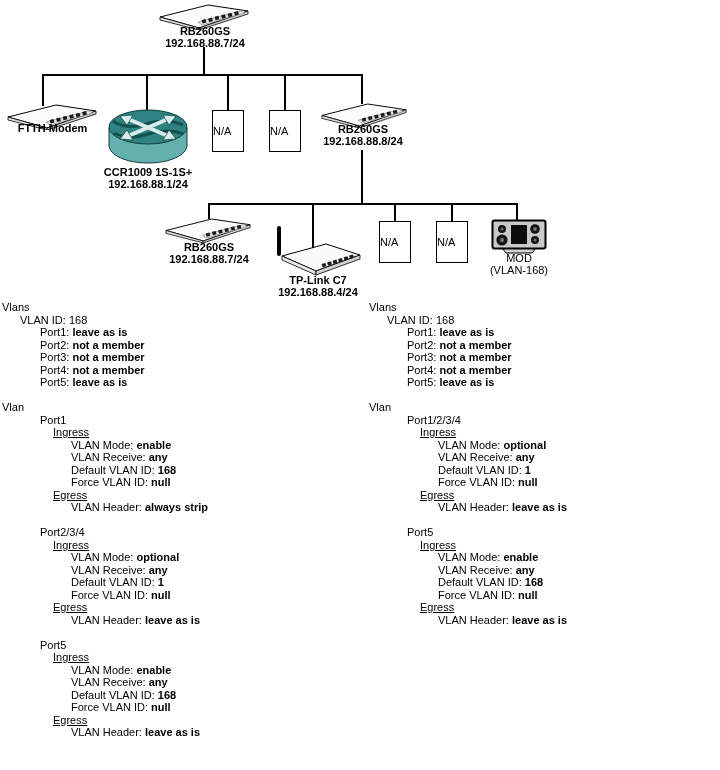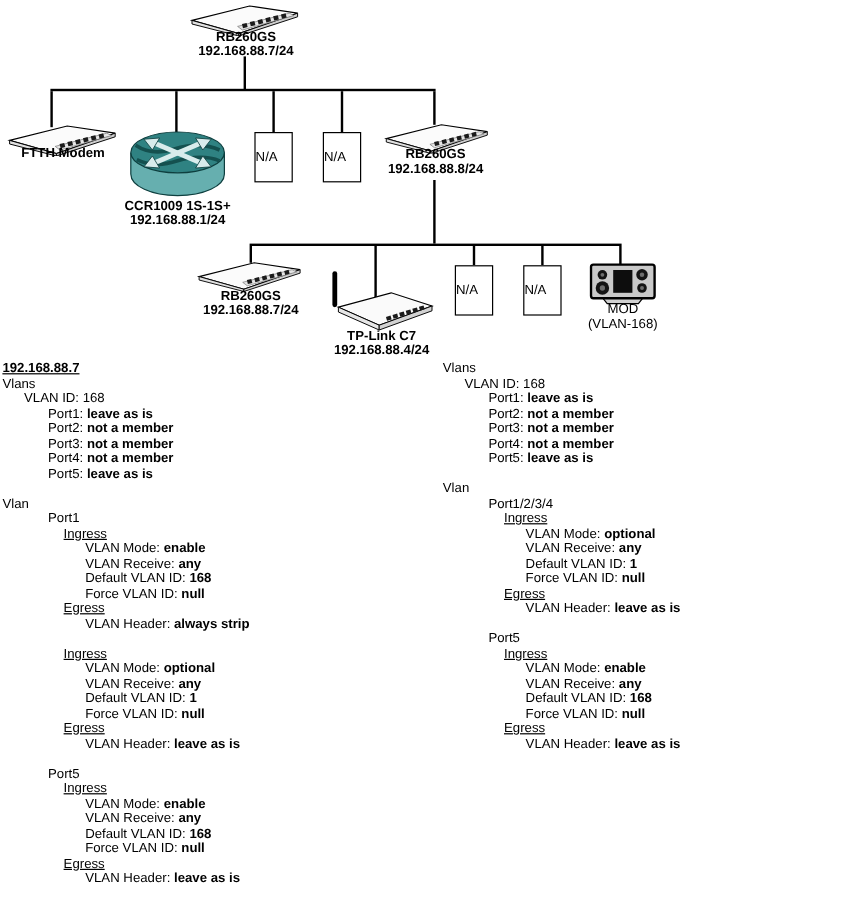--- a/index.html
+++ b/index.html
@@ -164,39 +164,39 @@
     <circle cx="44" cy="10" r="4.8" fill="#141414"></circle>
       <circle cx="44" cy="10" r="1.9" fill="#6e6e6e"></circle>
     <circle cx="44" cy="21" r="4" fill="#141414"></circle>
       <circle cx="44" cy="21" r="1.6" fill="#6e6e6e"></circle>
   </svg>
   <div class="dev-label-n" style="left:494px;top:252px;width:50px">MOD</div>
   <div class="dev-label-n" style="left:479px;top:264px;width:80px">(VLAN-168)</div>
 </div>
 
 <div class="panel" style="left:2px;top:301px">
-  <div class="pl hd">192.168.88.7</div>
   <div class="pl">Vlans</div>
   <div class="pl i1">VLAN ID: 168</div>
   <div class="pl i2"><span>Port1:</span> <span class="b">leave as is</span></div>
   <div class="pl i2"><span>Port2:</span> <span class="b">not a member</span></div>
   <div class="pl i2"><span>Port3:</span> <span class="b">not a member</span></div>
   <div class="pl i2"><span>Port4:</span> <span class="b">not a member</span></div>
   <div class="pl i2"><span>Port5:</span> <span class="b">leave as is</span></div>
   <div class="pl"></div>
   <div class="pl">Vlan</div>
   <div class="pl i2">Port1</div>
   <div class="pl i3">Ingress</div>
   <div class="pl i4"><span>VLAN Mode:</span> <span class="b">enable</span></div>
   <div class="pl i4"><span>VLAN Receive:</span> <span class="b">any</span></div>
   <div class="pl i4"><span>Default VLAN ID:</span> <span class="b">168</span></div>
   <div class="pl i4"><span>Force VLAN ID:</span> <span class="b">null</span></div>
   <div class="pl i3">Egress</div>
   <div class="pl i4"><span>VLAN Header:</span> <span class="b">always strip</span></div>
   <div class="pl"></div>
+  <div class="pl i2">Port2/3/4</div>
   <div class="pl i3">Ingress</div>
   <div class="pl i4"><span>VLAN Mode:</span> <span class="b">optional</span></div>
   <div class="pl i4"><span>VLAN Receive:</span> <span class="b">any</span></div>
   <div class="pl i4"><span>Default VLAN ID:</span> <span class="b">1</span></div>
   <div class="pl i4"><span>Force VLAN ID:</span> <span class="b">null</span></div>
   <div class="pl i3">Egress</div>
   <div class="pl i4"><span>VLAN Header:</span> <span class="b">leave as is</span></div>
   <div class="pl"></div>
   <div class="pl i2">Port5</div>
   <div class="pl i3">Ingress</div>

